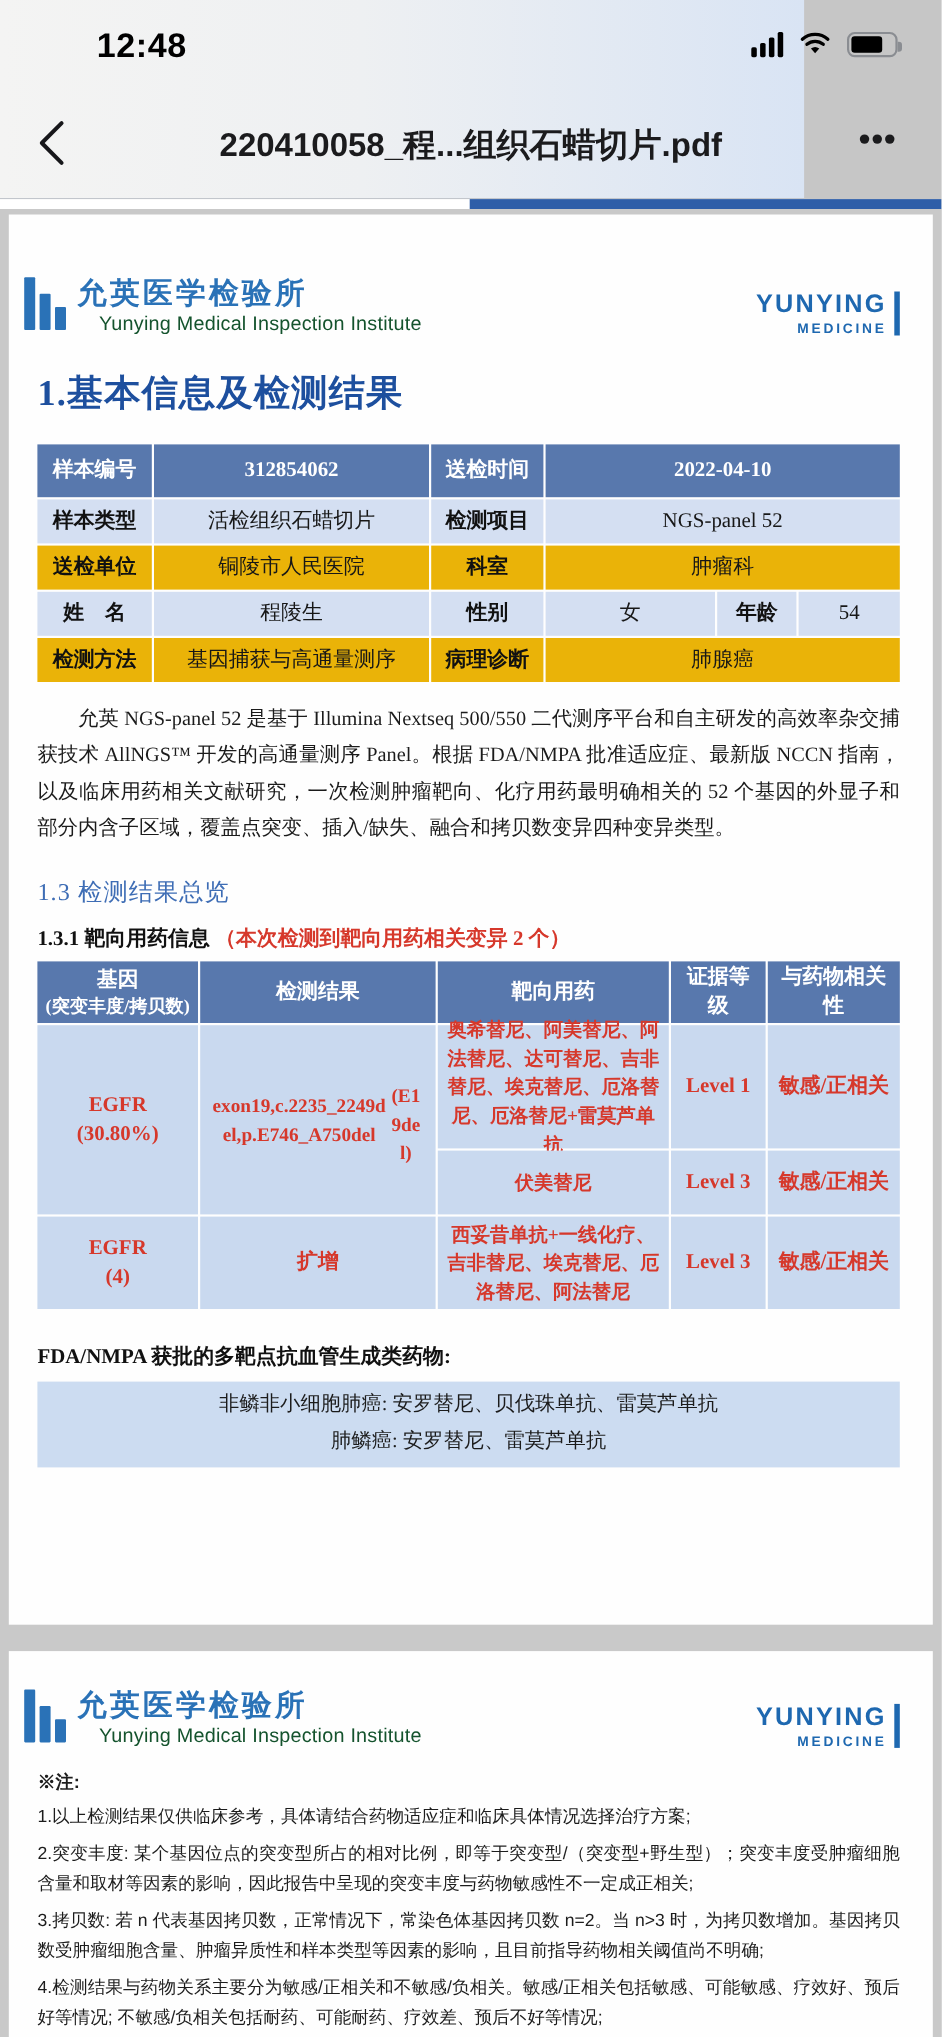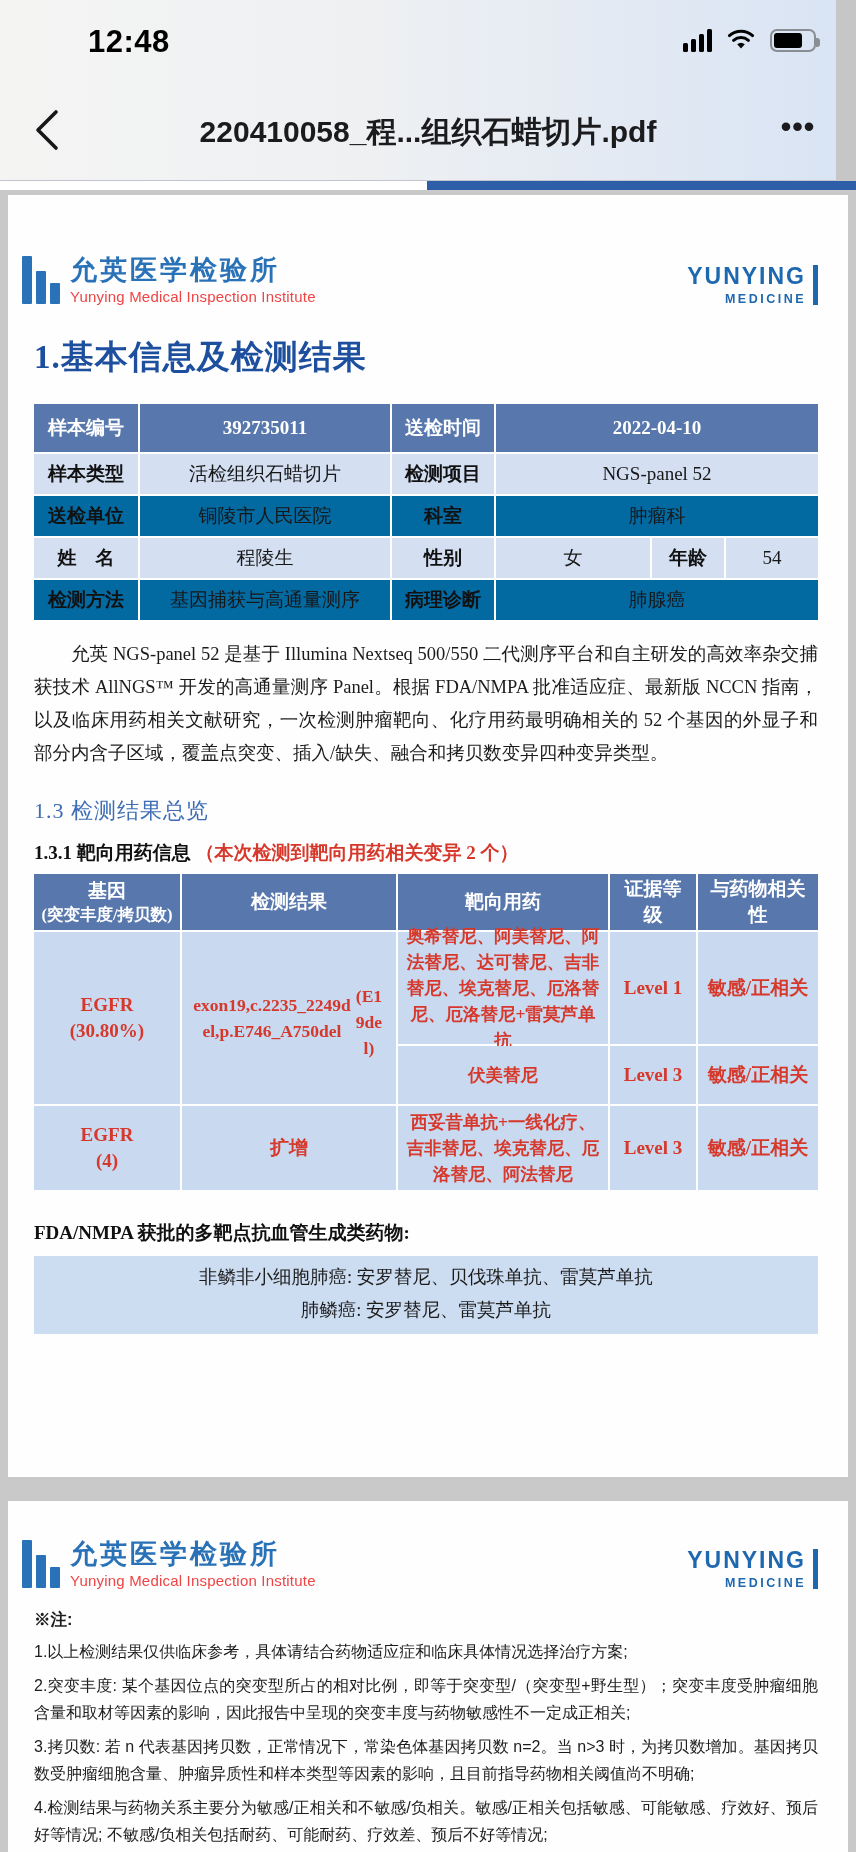--- a/index.html
+++ b/index.html
@@ -1,21 +1,21 @@
 <!DOCTYPE html>
 <html><head>
 <meta charset="utf-8">
 <style>
   * { margin:0; padding:0; box-sizing:border-box; }
   html,body { width:856px; height:1852px; overflow:hidden; }
   body { background:#c6c6c6; font-family:"Liberation Sans", sans-serif; position:relative; }
 
   
   .chrome {
-    position:absolute; left:0; top:0; width:836px; height:181px;
+    position:absolute; left:0; top:0; width:731px; height:181px;
     background:linear-gradient(90deg,#f4f4f3 0%,#eef0f2 45%,#d9e4f4 100%);
     border-bottom:1px solid #c2c6cc;
   }
   .status-bar { position:absolute; left:0; top:0; width:856px; height:80px; }
   .status-time { position:absolute; left:88px; top:24px; font-size:31px; font-weight:700; color:#000; letter-spacing:.5px; }
   .status-icons { position:absolute; right:40px; top:28px; display:flex; align-items:center; gap:14px; }
   .sig { display:flex; align-items:flex-end; gap:3px; height:24px; }
   .sig i { display:block; width:5px; background:#000; border-radius:1.5px; }
   .sig i:nth-child(1){height:9px;} .sig i:nth-child(2){height:13px;}
   .sig i:nth-child(3){height:18px;} .sig i:nth-child(4){height:23px;}
@@ -41,21 +41,21 @@
   .page-gap { height:24px; }
   .page-2 { height:560px; padding:0 30px 0 26px; }
 
   
   .brand-row { display:flex; justify-content:space-between; align-items:flex-end; margin-top:56px; height:54px; }
   .brand-left { display:flex; align-items:flex-start; gap:10px; margin-left:-12px; }
   .brand-bars { display:flex; align-items:flex-end; gap:4px; height:48px; }
   .brand-bars i { display:block; width:10px; background:#2a72b7; border-radius:1px; }
   .brand-bars i:nth-child(1){height:48px;} .brand-bars i:nth-child(2){height:33px;} .brand-bars i:nth-child(3){height:21px;}
   .brand-cn { font-size:27px; font-weight:700; color:#2a72b7; letter-spacing:3px; line-height:1.1; }
-  .brand-en { font-size:15px; color:#ef4444; margin-top:2px; letter-spacing:.2px; }
+  .brand-en { font-size:18px; color:#14532d; margin-top:2px; letter-spacing:.2px;margin-left:20px; }
   .wordmark { display:flex; align-items:stretch; gap:7px; }
   .wm-text { text-align:right; color:#1e68b0; font-weight:800; line-height:1; }
   .wm-l1 { font-size:23px; letter-spacing:2px; }
   .wm-l2 { font-size:12.5px; letter-spacing:2.5px; margin-top:5px; }
   .wm-bar { width:5px; background:#1e68b0; }
 
   
   .doc { font-family:"Liberation Serif","DejaVu Serif",serif; color:#171717; }
   .h1 { margin-top:30px; font-size:33px; font-weight:700; color:#1d4f9e; letter-spacing:1px; }
   .sec { font-size:22px; color:#3e6db5; letter-spacing:1px; }
@@ -66,21 +66,21 @@
   .sub-head { margin-top:14px; font-size:19px; font-weight:700; color:#111; }
   .sub-head .red { color:#d6382b; }
 
   
   .grid-table { display:grid; gap:2px; background:transparent; margin-top:24px; }
   .cell { display:flex; align-items:center; justify-content:center; text-align:center;
           font-size:19px; line-height:1.35; padding:2px 6px; }
   .cell.head { background:#5878ad; color:#fff; font-weight:700; }
   .cell.lab  { font-weight:700; color:#111; }
   .bg-a { background:#d4dff2; }
-  .bg-b { background:#0369a1; }
+  .bg-b { background:#eab308; }
 
   .t1 { grid-template-columns:104px 250px 102px 154px 72px 1fr;
         grid-template-rows:48px 40px 40px 40px 40px; }
 
   .t2 { grid-template-columns:146px 214px 210px 86px 1fr;
         grid-template-rows:56px 112px 58px 84px; margin-top:8px; }
   .t2 .cell { background:#c9d9ef; }
   .t2 .cell.head { background:#5878ad; }
   .t2 .red-b { color:#d6382b; font-weight:700; }
   .t2 .drugs { font-size:17.5px; line-height:26px; padding:6px 8px; }
@@ -158,21 +158,21 @@
         </div>
         <div class="wm-bar"></div>
       </div>
     </div>
 
     <div class="h1">1.基本信息及检测结果</div>
 
 
     <div class="grid-table t1">
       <div class="cell head" style="grid-column:1">样本编号</div>
-      <div class="cell head" style="grid-column:2">392735011</div>
+      <div class="cell head" style="grid-column:2">312854062</div>
       <div class="cell head" style="grid-column:3">送检时间</div>
       <div class="cell head" style="grid-column:4/7">2022-04-10</div>
 
       <div class="cell lab bg-a" style="grid-column:1">样本类型</div>
       <div class="cell bg-a" style="grid-column:2">活检组织石蜡切片</div>
       <div class="cell lab bg-a" style="grid-column:3">检测项目</div>
       <div class="cell bg-a" style="grid-column:4/7">NGS-panel 52</div>
 
       <div class="cell lab bg-b" style="grid-column:1">送检单位</div>
       <div class="cell bg-b" style="grid-column:2">铜陵市人民医院</div>

